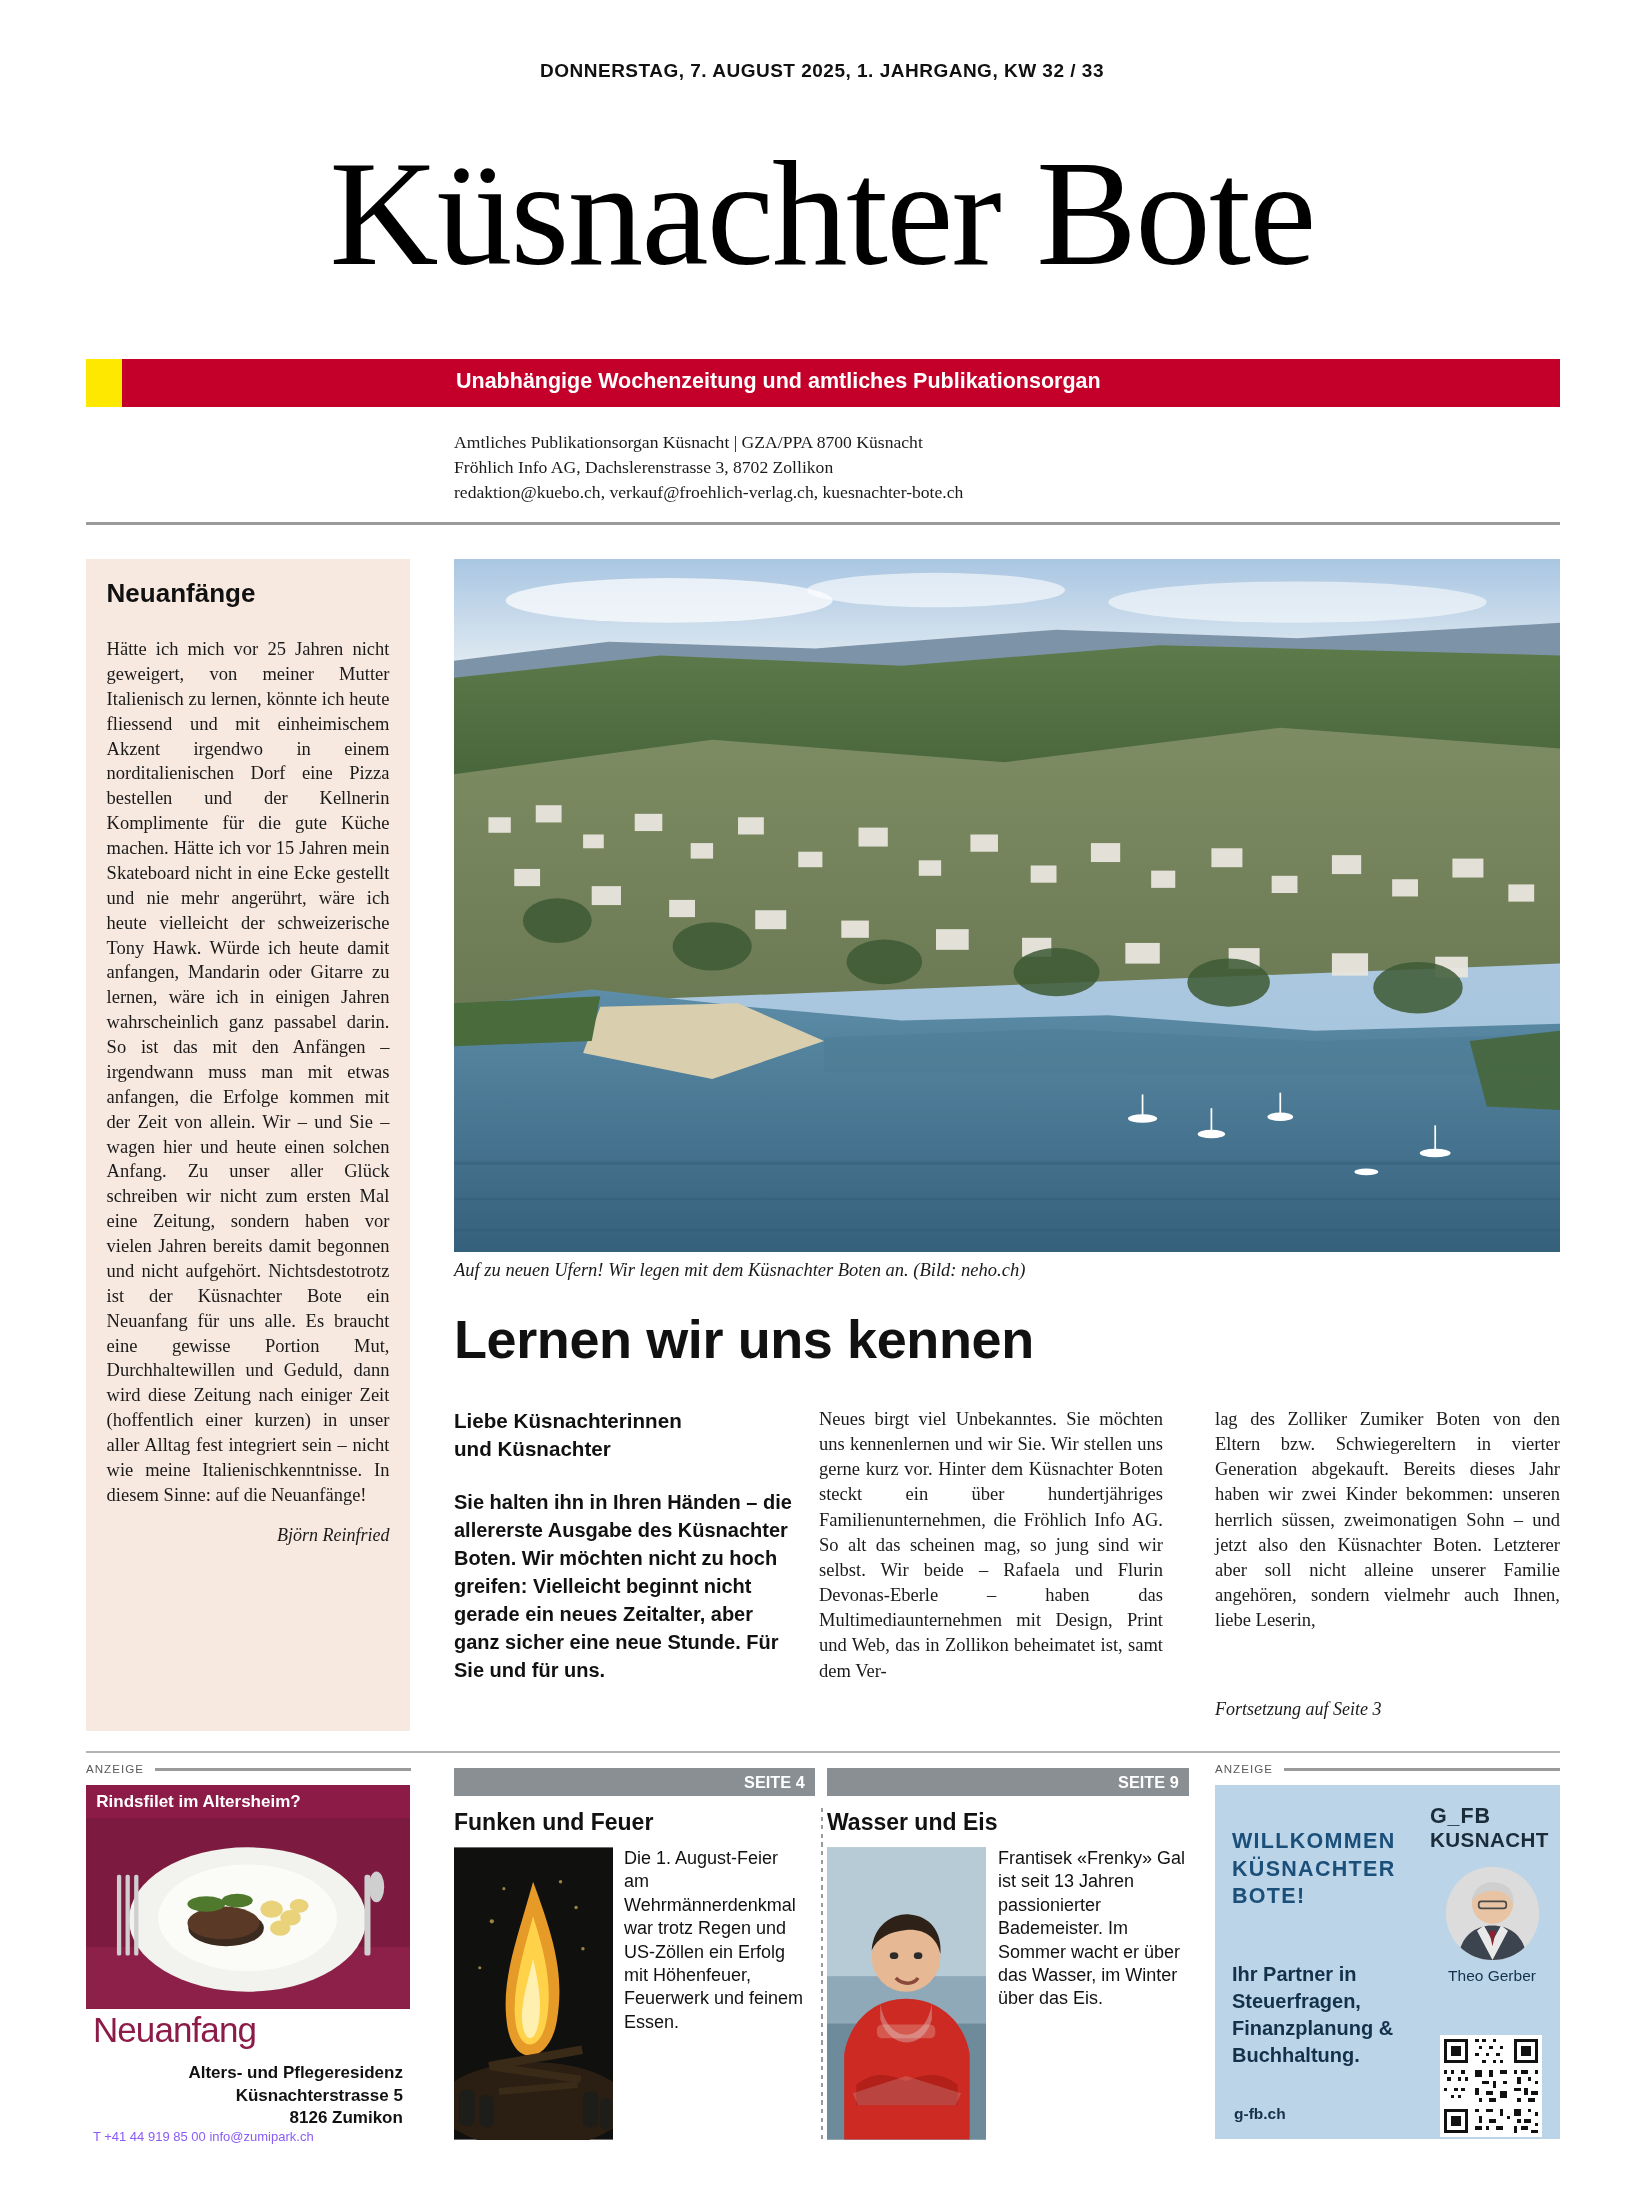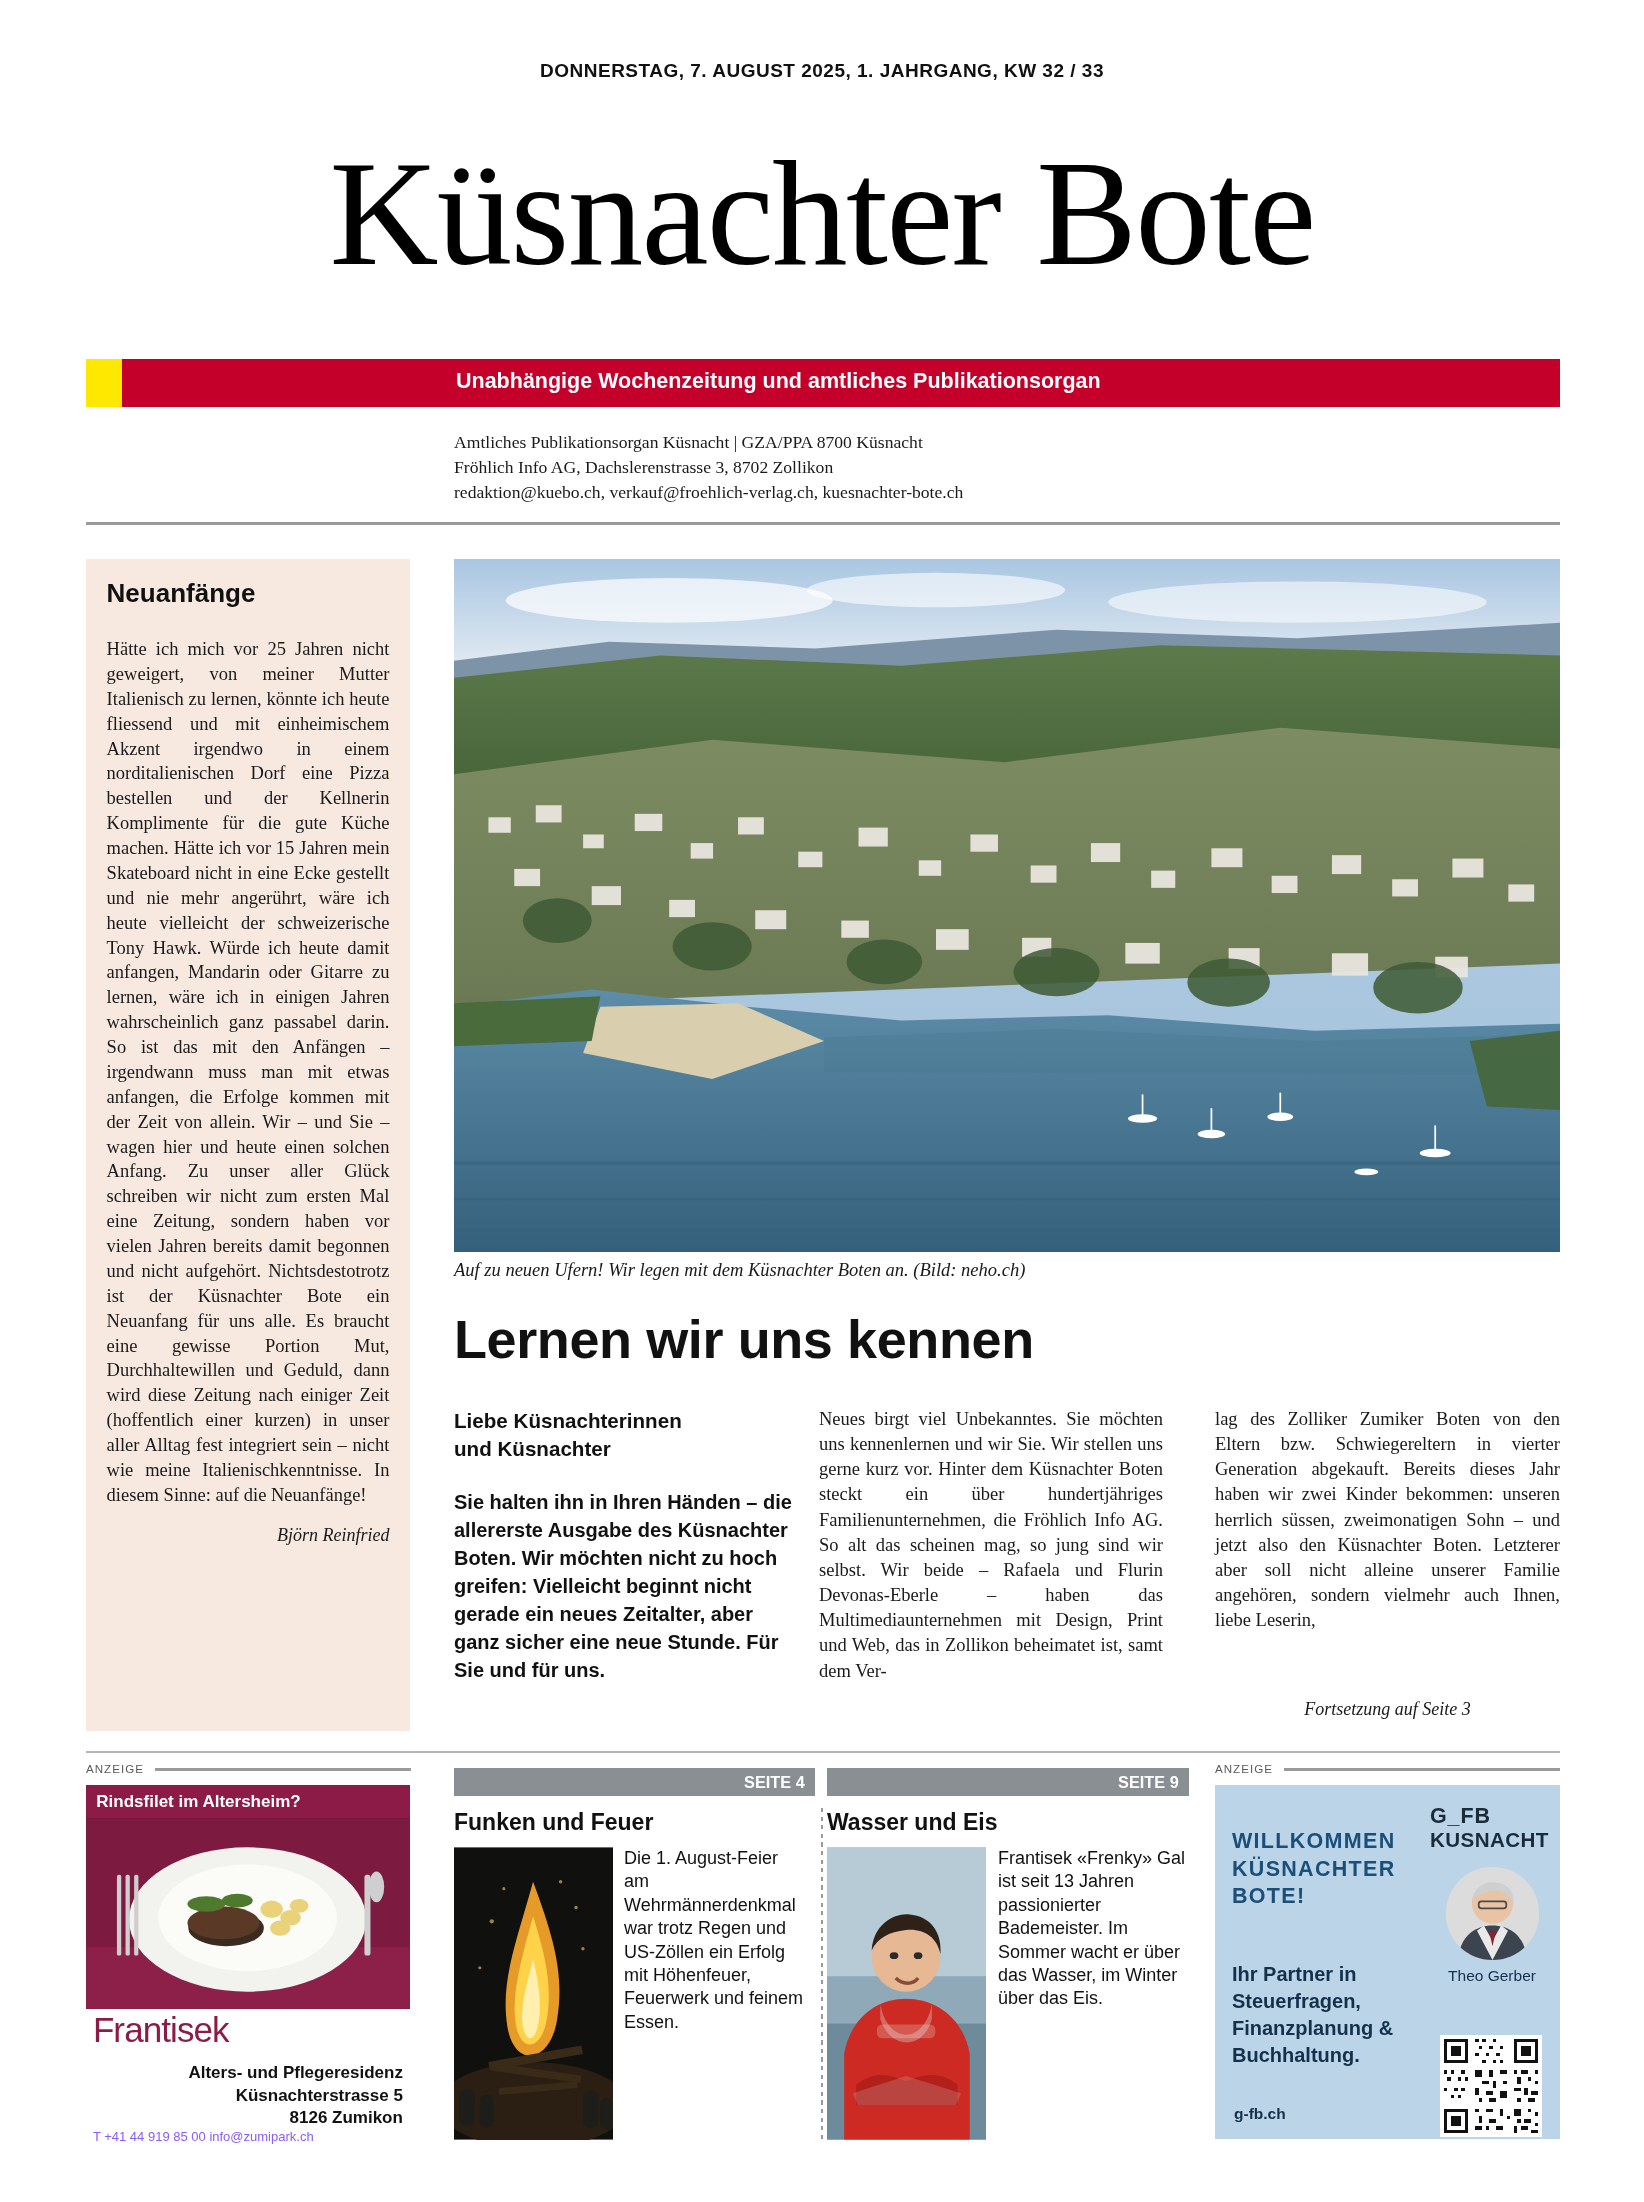--- a/index.html
+++ b/index.html
@@ -94,21 +94,21 @@
   .art p { margin:0 0 0 0; text-align:justify; hyphens:auto; -webkit-hyphens:auto; }
   .salut {
     font-family:"Liberation Sans", sans-serif; font-weight:bold;
     font-size:20.6px; line-height:1.34; color:#111; margin-bottom:26px;
   }
   .lead {
     font-family:"Liberation Sans", sans-serif; font-weight:bold;
     font-size:20px; line-height:1.40; color:#111;
   }
   .contin {
-    position:absolute; left:1215px; top:1669px; width:345px; text-align:center;
+    position:absolute; left:1215px; top:1669px; width:345px; text-align:left;
     font-style:italic; font-size:18px;
   }
 
   
   .rule-bottom {
     position:absolute; left:86px; top:1751px; width:1474px; height:1.7px; background:#b4b4b4;
   }
 
   
   .anz-label {
@@ -374,21 +374,21 @@
         <g fill="#cfcfcf">
           <rect x="36" y="66" width="5" height="94" rx="2"></rect>
             <rect x="46" y="66" width="5" height="94" rx="2"></rect>
           <rect x="56" y="66" width="5" height="94" rx="2"></rect>
           <rect x="324" y="66" width="7" height="94" rx="3"></rect>
           <ellipse cx="338" cy="80" rx="9" ry="18"></ellipse>
         </g>
       </svg>
     </div>
     <div class="brand"></div>
-    <div class="brandtxt">Frantisek</div>
+    <div class="brandtxt">Neuanfang</div>
     <div class="lines">
       <div>Alters- und Pflegeresidenz</div>
       <div>Küsnachterstrasse 5</div>
       <div>8126 Zumikon</div>
     </div>
     <div class="contactline">T +41 44 919 85 00    info@zumipark.ch</div>
   </div>
 
   <div class="teaser-wrap">
     <div class="seitebar sb-left">

